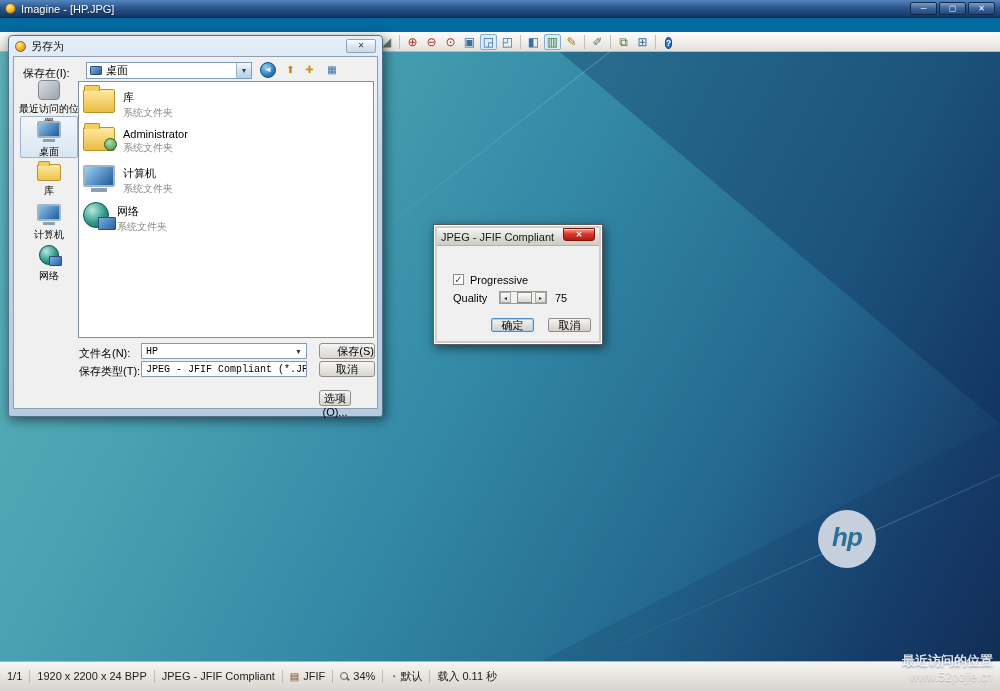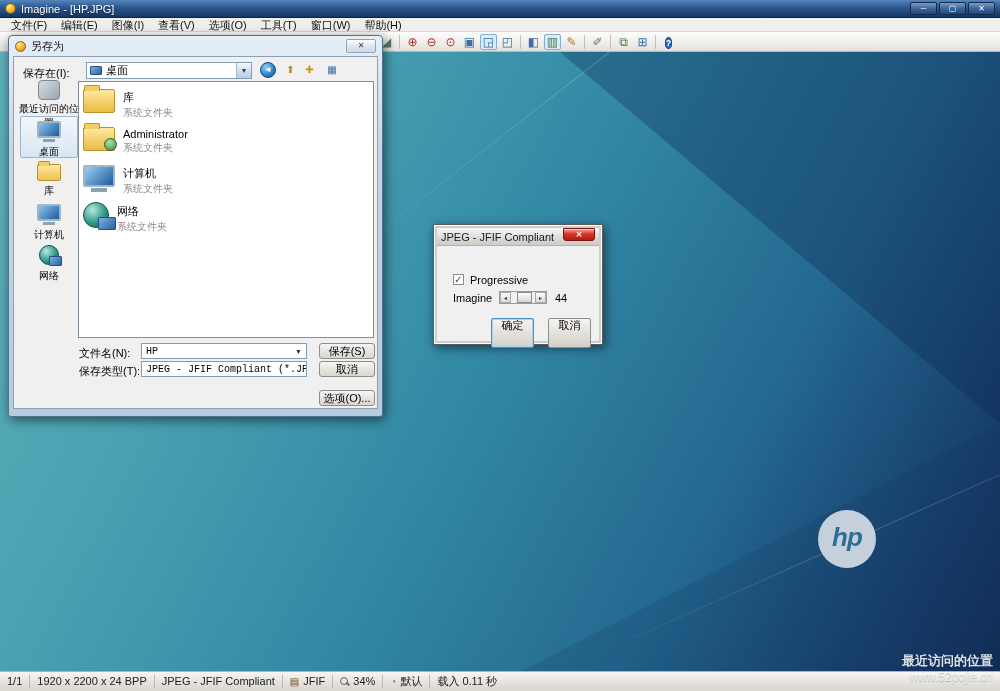--- a/index.html
+++ b/index.html
@@ -64,21 +64,21 @@
     color:#2e6f94; letter-spacing:-1px; padding-bottom:4px; }
 
   
   .watermark { position:absolute; right:7px; top:652px; z-index:60; text-align:right; }
   .wm1 { font-size:13px; font-weight:bold; color:rgba(255,255,255,.85);
     text-shadow:0 1px 2px rgba(20,40,80,.5); }
   .wm2 { font-size:12px; color:rgba(255,255,255,.55);
     text-shadow:0 1px 1px rgba(120,130,150,.5); }
 
   
-  .statusbar { position:absolute; left:0; right:0; bottom:0; height:20px;
+  .statusbar { position:absolute; left:0; right:0; bottom:0; height:30px;
     background:linear-gradient(#f7f6f4, #e4e1dc 60%, #d8d4ce);
     border-top:1px solid #b6b2ab; display:flex; align-items:center;
     font-size:11px; color:#222; z-index:10; }
   .sb-seg { padding:0 7px; height:13px; line-height:13px;
     border-right:1px solid #bdb9b2; display:flex; align-items:center; gap:4px; }
   .sb-exif-ic { color:#7a4a1e; font-size:10px; }
   .sb-zoom-ic { position:relative; width:9px; height:9px; }
   .sb-zoom-ic::before { content:""; position:absolute; top:0; left:0; width:6px;
     height:6px; border:1.5px solid #666; border-radius:50%; }
   .sb-zoom-ic::after { content:""; position:absolute; left:6px; top:6px; width:4px;
@@ -196,51 +196,41 @@
     text-align:center; color:#2a5a3a; }
   .jd-prog-label { position:absolute; left:33px; top:28px; font-size:11px; color:#000; }
   .jd-quality-label { position:absolute; left:16px; top:46px; font-size:11px; color:#000; }
   .hscroll { position:absolute; left:62px; top:45px; width:48px; height:13px;
     border:1px solid #9a9a9a; background:#f2f1ef; display:flex; }
   .hs-arrow { width:11px; height:100%; background:linear-gradient(#fbfbfa, #dcdad5);
     border:1px solid #aaa; font-size:5px; color:#333; text-align:center; line-height:11px; }
   .hs-thumb { width:15px; height:100%; margin-left:6px;
     background:linear-gradient(#fdfdfc, #d8d5cf); border:1px solid #8e8e8e; }
   .jd-quality-value { position:absolute; left:118px; top:46px; font-size:11px; color:#000; }
-  .jd-btn { position:absolute; top:72px; width:43px; height:30px; border-radius:2px;
+  .jd-btn { position:absolute; top:72px; width:43px; height:14px; border-radius:2px;
     font-size:11px; line-height:12px; text-align:center; color:#000;
     background:linear-gradient(#f5f4f2, #e2dfda 55%, #d3cfc8); border:1px solid #8e8e8e; }
   .jd-ok { left:54px; border:1px solid #4d90c8; box-shadow:0 0 0 1px #aad2f0 inset; }
   .jd-cancel { left:111px; }
 </style>
 </head>
 <body>
 
 <div class="app">
 
   <div class="titlebar">
     <div class="app-icon"></div>
     <div class="title-text">Imagine - [HP.JPG]</div>
     <div class="win-btns">
       <div class="win-btn">─</div>
       <div class="win-btn">▢</div>
       <div class="win-btn">✕</div>
     </div>
   </div>
 
-  <div class="menubar">
-    <span class="menu-item">文件(F)</span>
-    <span class="menu-item">编辑(E)</span>
-    <span class="menu-item">图像(I)</span>
-    <span class="menu-item">查看(V)</span>
-    <span class="menu-item">选项(O)</span>
-    <span class="menu-item">工具(T)</span>
-    <span class="menu-item">窗口(W)</span>
-    <span class="menu-item">帮助(H)</span>
-  </div>
 
   <div class="toolbar">
     <span class="tb-icon c-slate">◢</span>
     <span class="tb-sep"></span>
     <span class="tb-icon c-red">⊕</span>
     <span class="tb-icon c-red">⊖</span>
     <span class="tb-icon c-red">⊙</span>
     <span class="tb-icon c-blue">▣</span>
     <span class="tb-icon c-blue pressed">◲</span>
     <span class="tb-icon c-blue">◰</span>
@@ -346,49 +336,49 @@
             <div class="fr-desc">系统文件夹</div>
           </div>
         </div>
       </div>
 
       <div class="sd-label" style="left:65px; top:289px;">文件名(N):</div>
       <div class="combo" style="left:127px; top:286px; width:166px; height:16px;">
         <span class="mono-val">HP</span>
         <span class="combo-arrow" style="background:none; border-left:none; color:#333;">▼</span>
       </div>
-      <div class="btn" style="left:305px; top:286px; width:56px;">保存(S)</div>
+      <div class="btn" style="left:305px; top:286px; width:56px;text-align:right;">保存(S)</div>
 
       <div class="sd-label" style="left:65px; top:307px;">保存类型(T):</div>
       <div class="combo" style="left:127px; top:304px; width:166px; height:16px; overflow:hidden; white-space:nowrap;">
         <span class="mono-val">JPEG - JFIF Compliant (*.JPG;*.JPE;*.</span>
 
       </div>
       <div class="btn" style="left:305px; top:304px; width:56px;">取消</div>
 
-      <div class="btn" style="left:305px; top:333px; width:56px;">选项(O)...</div>
+      <div class="btn" style="left:305px; top:333px; width:32px;">选项(O)...</div>
     </div>
   </div>
 
   <div class="jpeg-dlg">
     <div class="jd-titlebar">
       <span>JPEG - JFIF Compliant</span>
       <div class="jd-close">✕</div>
     </div>
     <div class="jd-body">
       <div class="checkbox">✓</div>
       <div class="jd-prog-label">Progressive</div>
 
-      <div class="jd-quality-label">Imagine</div>
+      <div class="jd-quality-label">Quality</div>
       <div class="hscroll">
         <span class="hs-arrow">◄</span>
         <span class="hs-thumb"></span>
         <span class="hs-arrow" style="margin-left:auto;">►</span>
       </div>
-      <div class="jd-quality-value">44</div>
+      <div class="jd-quality-value">75</div>
 
       <div class="jd-btn jd-ok">确定</div>
       <div class="jd-btn jd-cancel">取消</div>
     </div>
   </div>
 
   <div class="statusbar">
     <div class="sb-seg">1/1</div>
     <div class="sb-seg">1920 x 2200 x 24 BPP</div>
     <div class="sb-seg">JPEG - JFIF Compliant</div>

